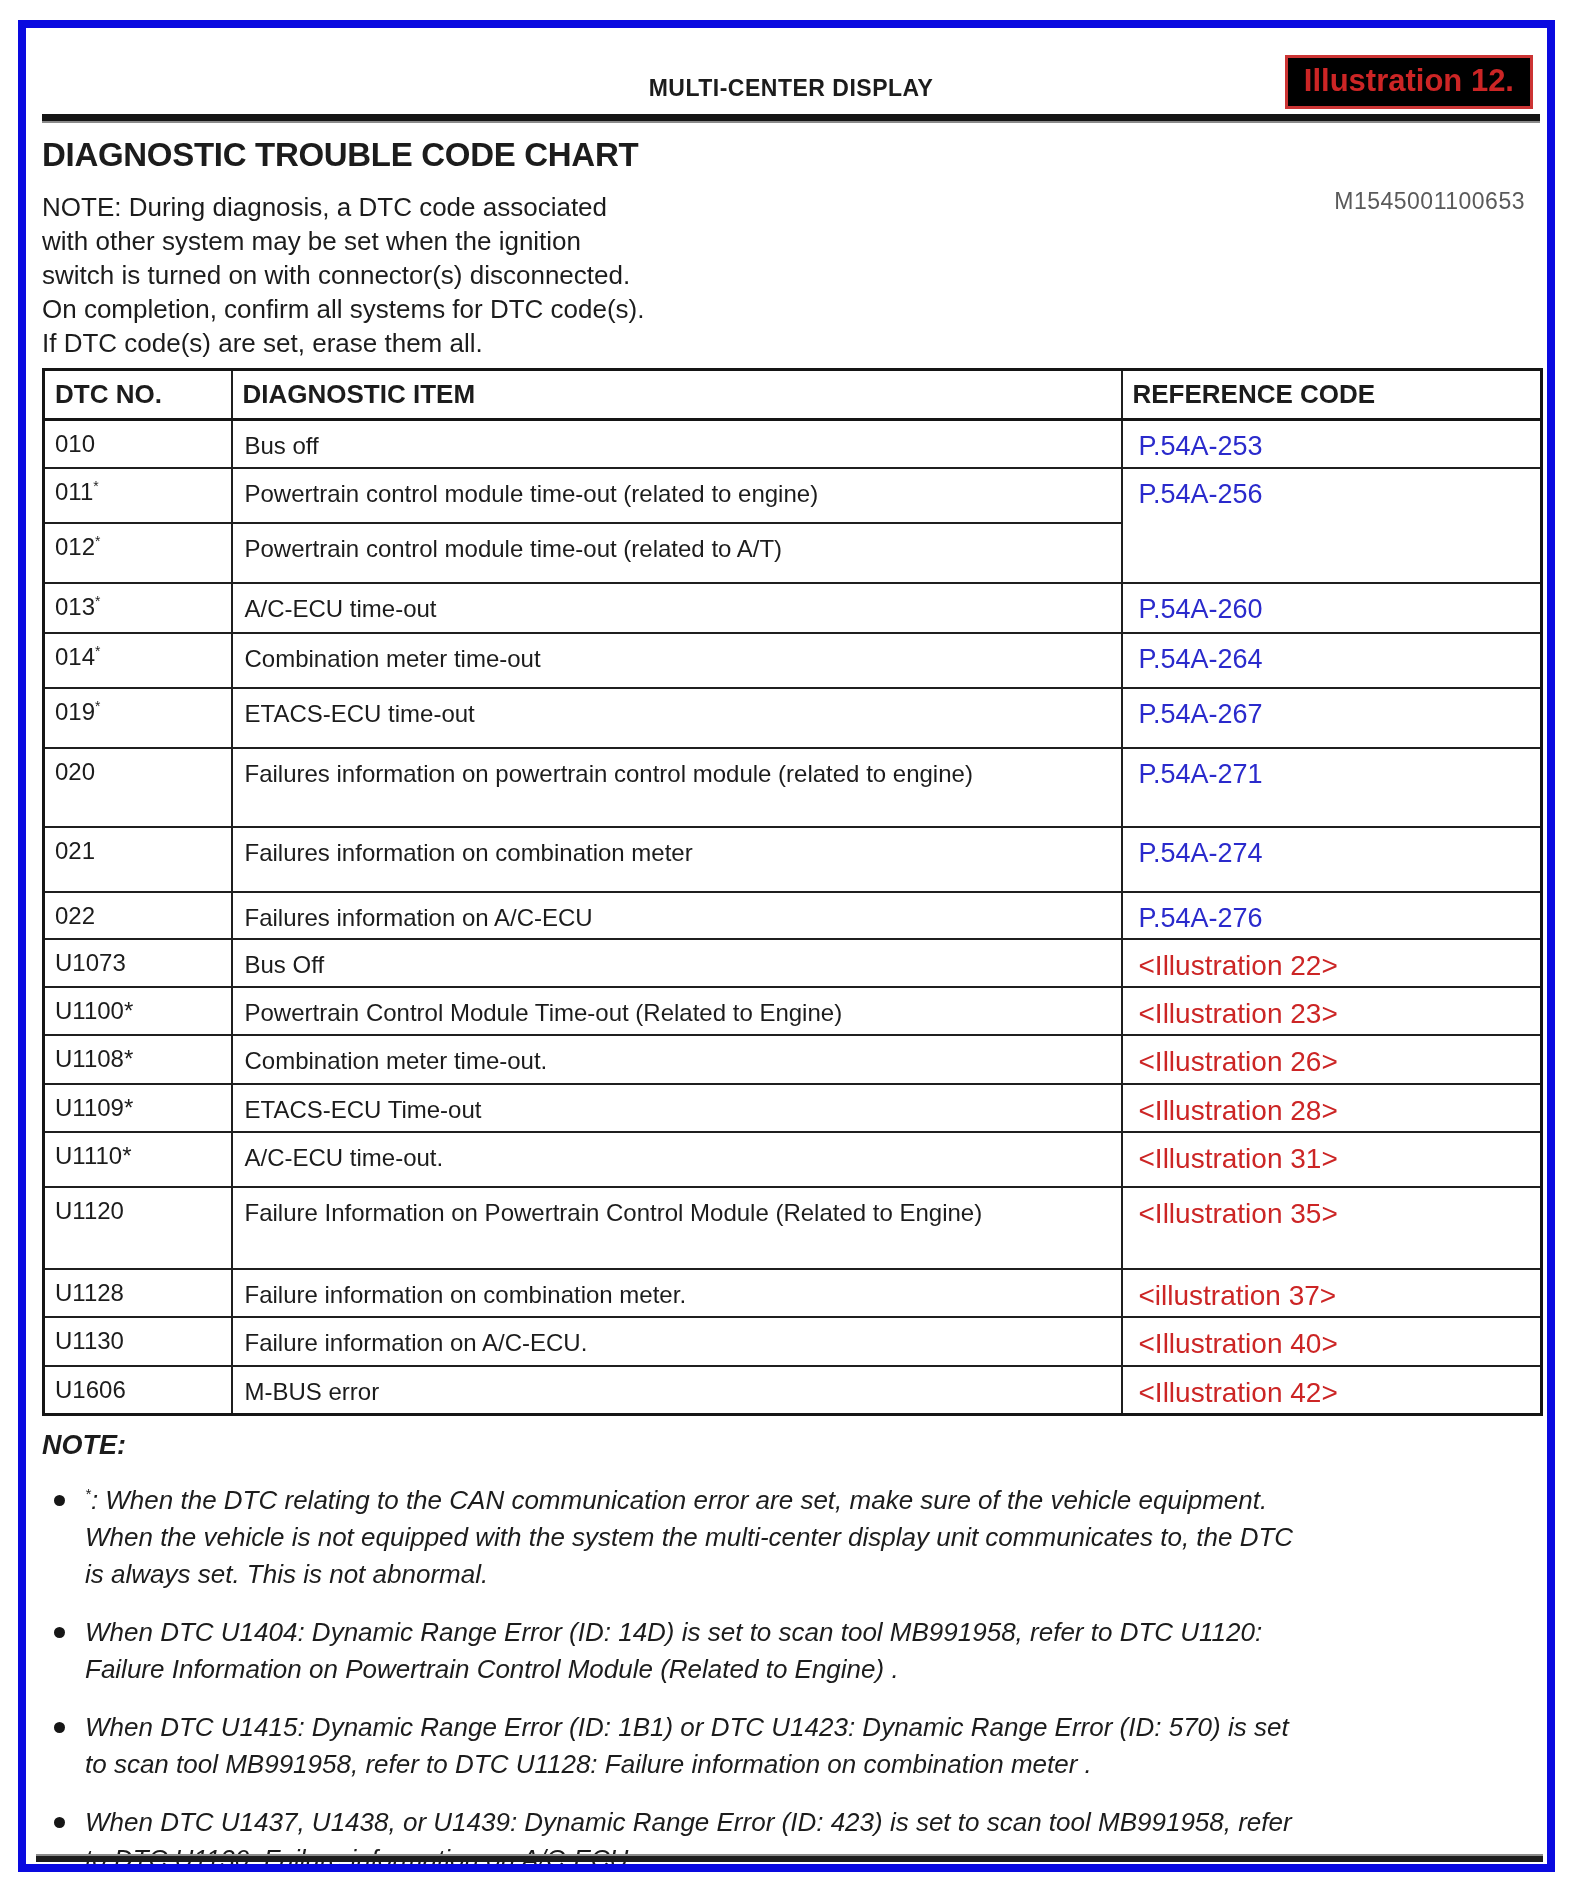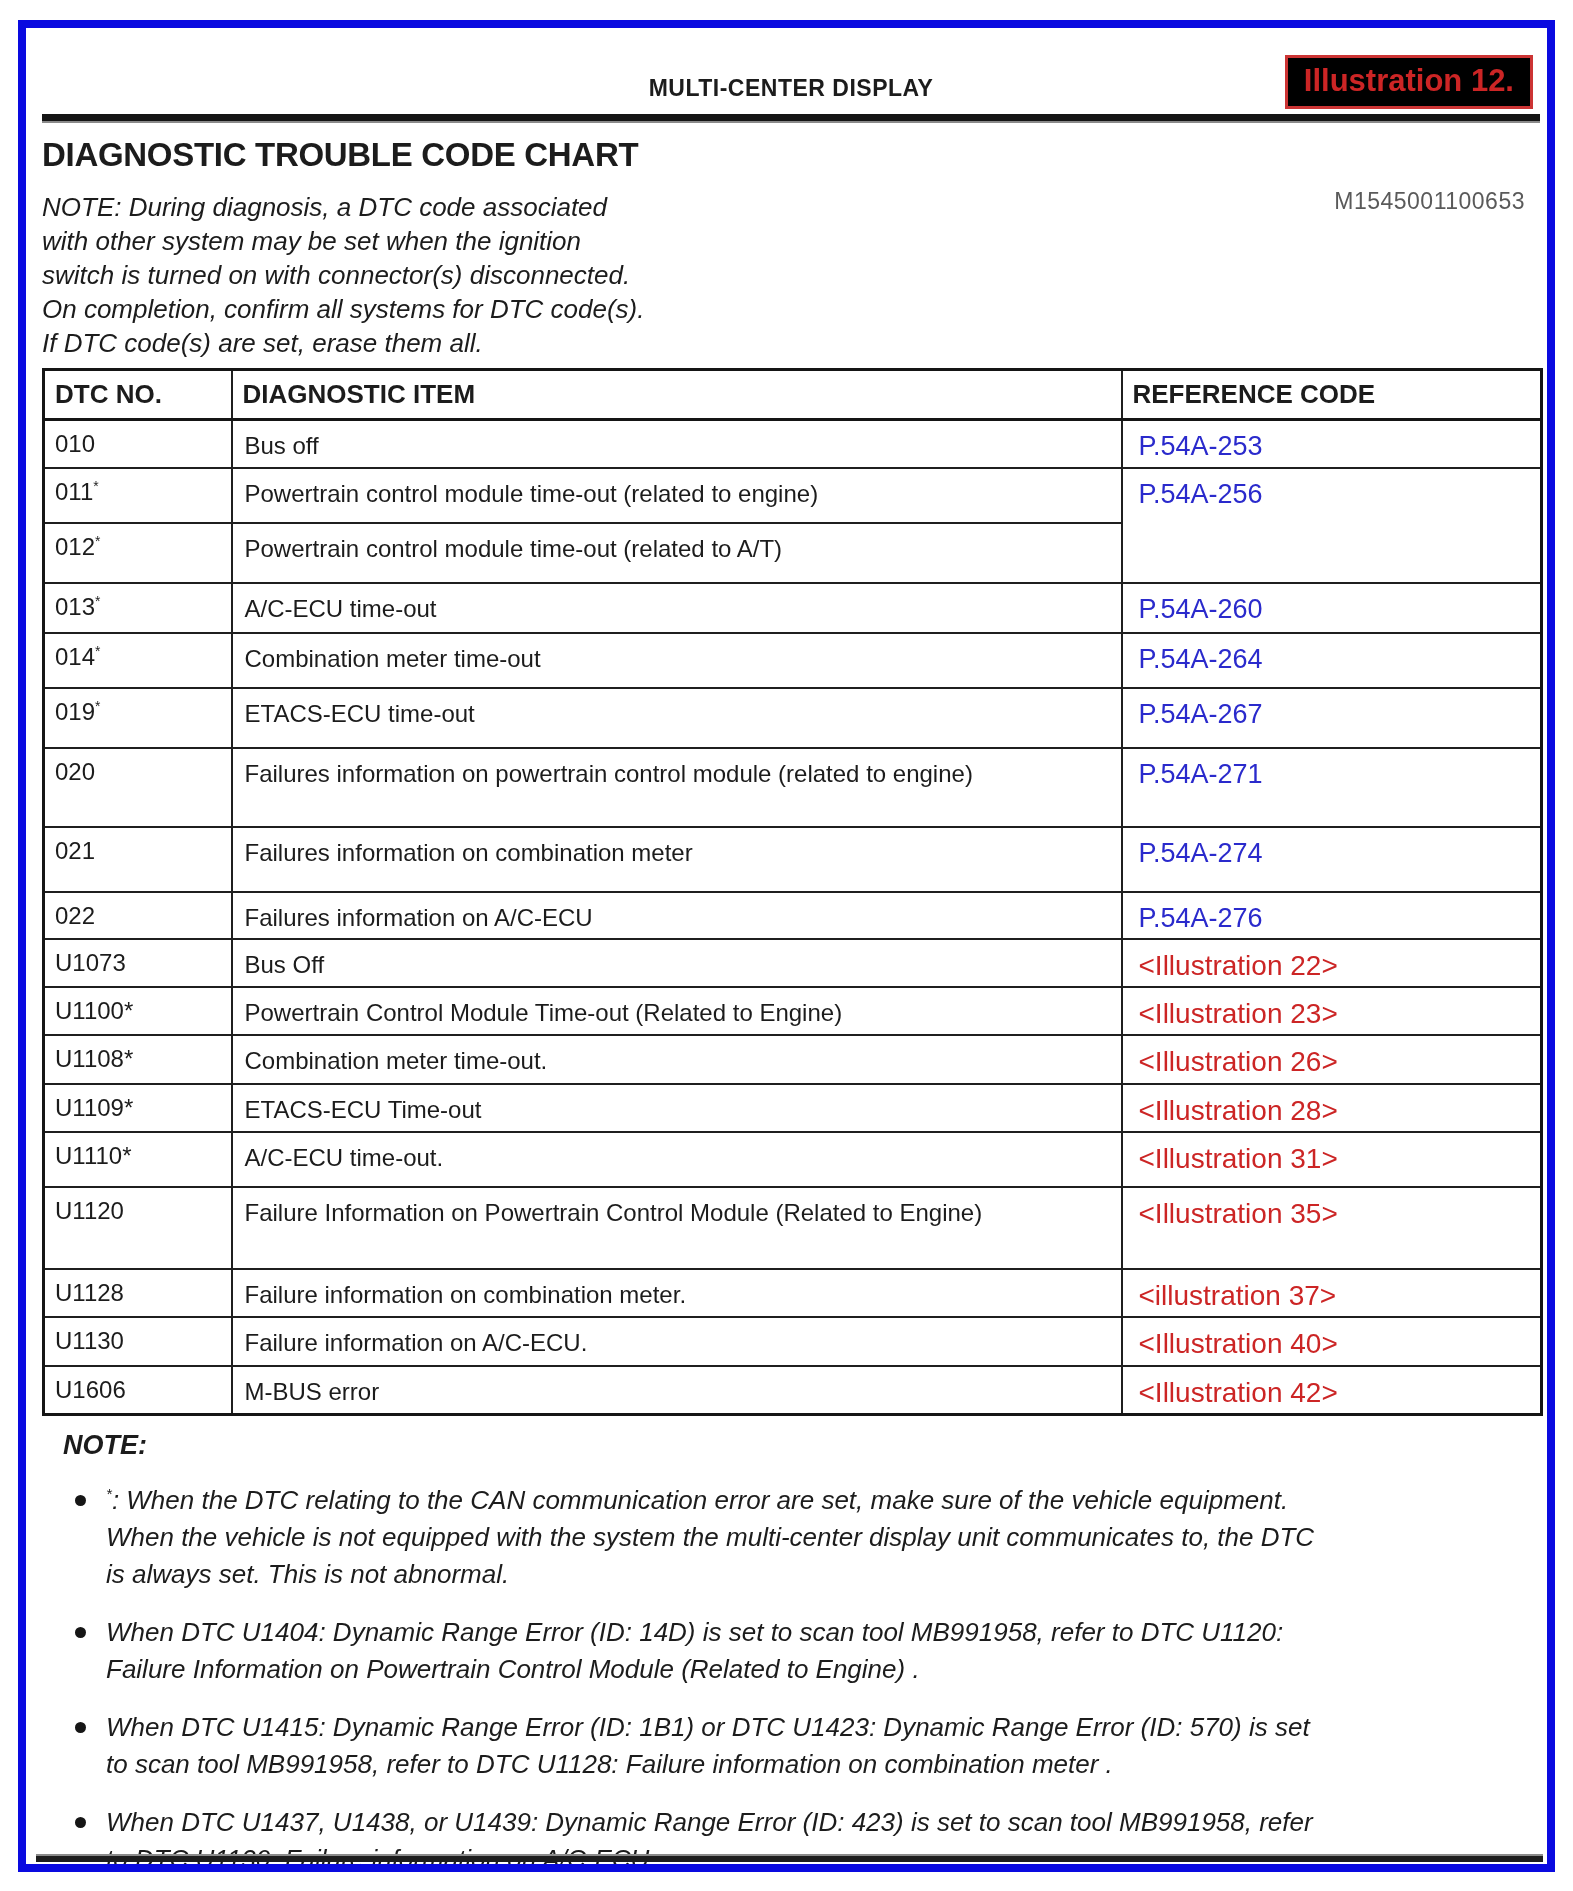--- a/index.html
+++ b/index.html
@@ -70,21 +70,20 @@
   .doc-number {
     position: absolute;
     right: 22px;
     top: 52px;
     font-size: 23px;
     color: #5a5a5a;
     letter-spacing: 0.5px;
   }
   .intro-note {
     margin-top: 16px;
-    font-style: italic;
     font-size: 26px;
     line-height: 34px;
   }
   
   table.dtc-table {
     margin-top: 8px;
     border-collapse: collapse;
     width: 1498px;
     table-layout: fixed;
   }
@@ -126,21 +125,20 @@
   }
   sup.star {
     font-size: 58%;
     vertical-align: super;
     line-height: 0;
   }
   
   .footnotes {
     margin-top: 14px;
     font-style: italic;
-    margin-left: 21px;
   }
   .footnote-heading {
     font-size: 27px;
     font-weight: bold;
   }
   ul.bullets {
     list-style: none;
     margin: 8px 0 0 0;
     padding: 0;
   }

